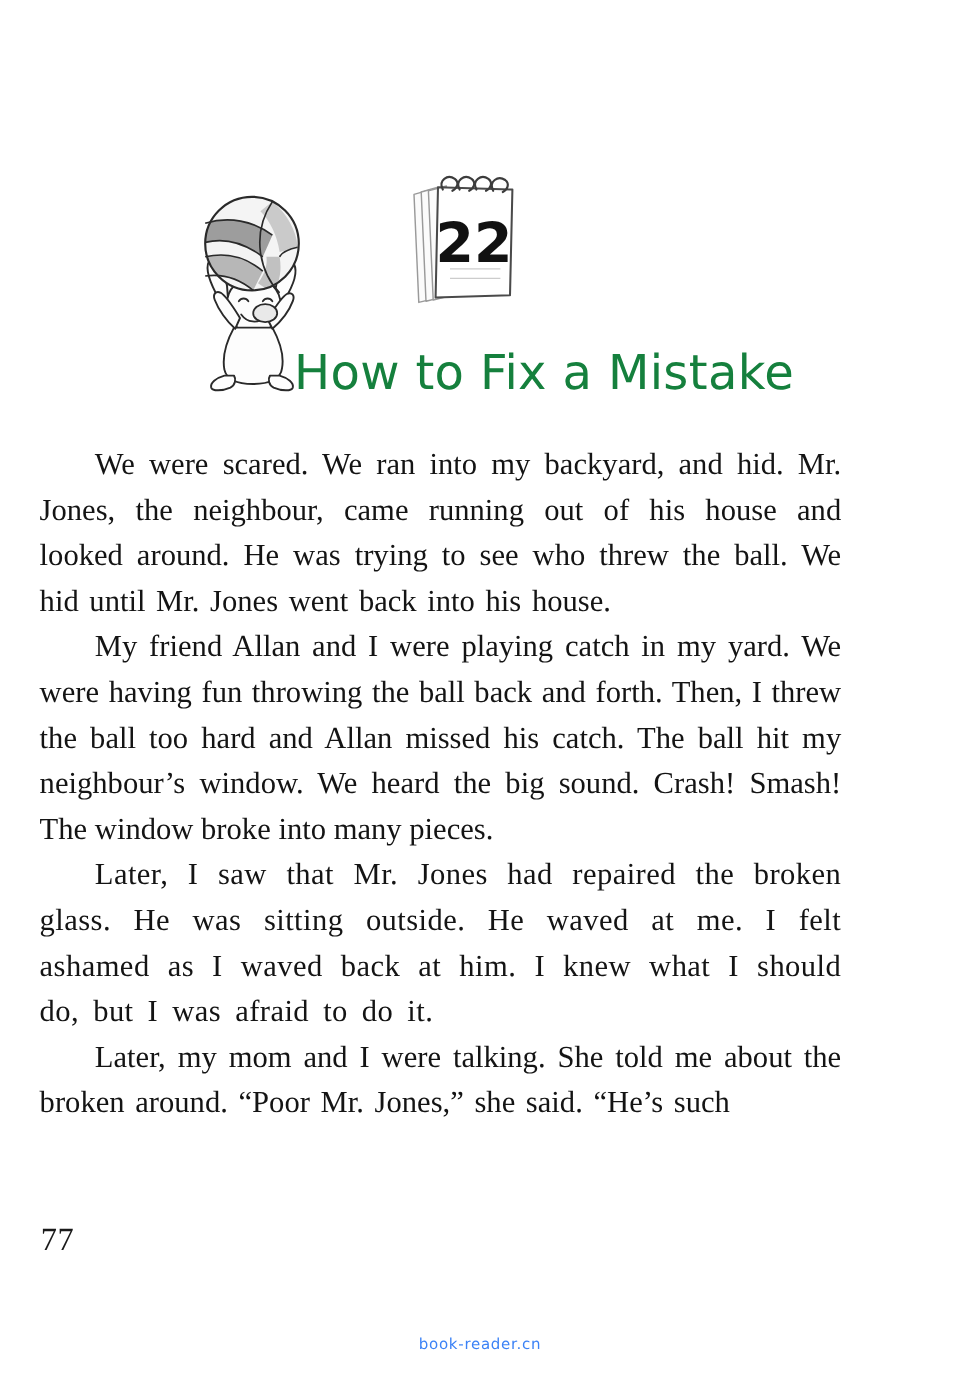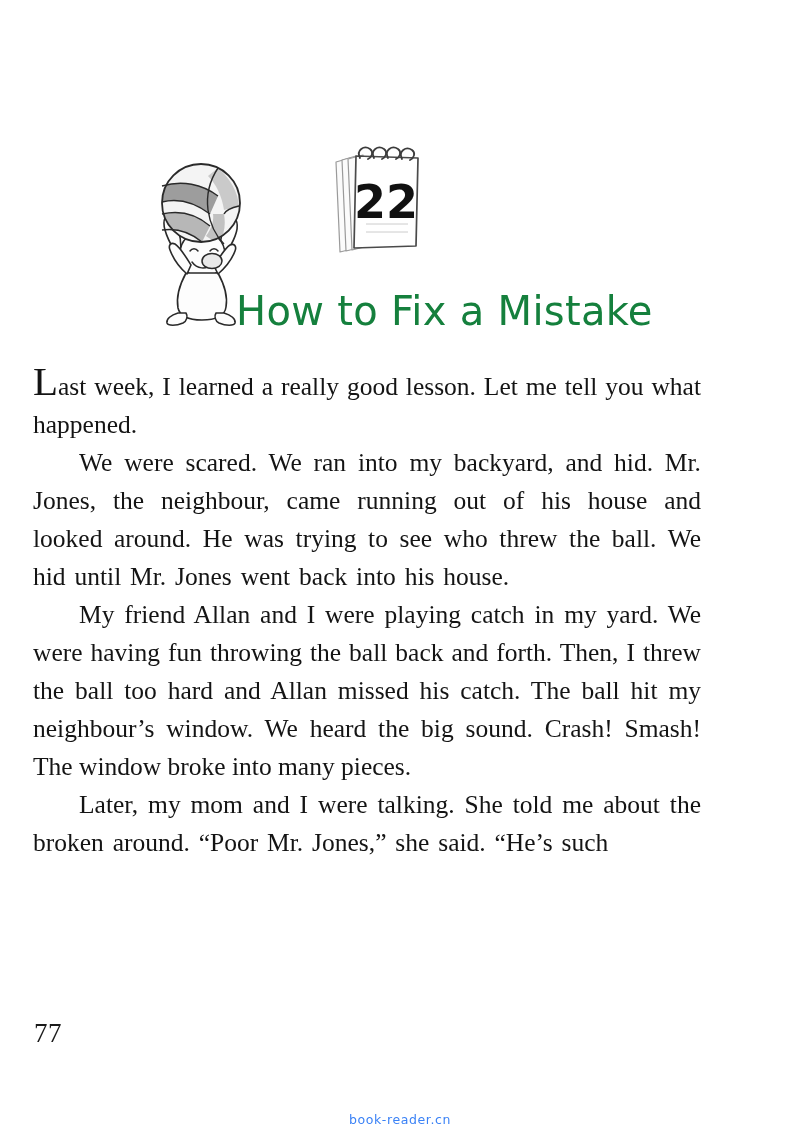--- a/index.html
+++ b/index.html
@@ -15,21 +15,21 @@
     height: 1148px;
     background: #ffffff;
     overflow: hidden;
     font-family: "Liberation Serif", "DejaVu Serif", serif;
     color: #111111;
   }
 
   
   .chapter-opener {
     position: absolute;
-    left: 8px;
+    left: 17px;
     top: 0;
     width: 712px;
     height: 340px;
   }
 
   .mascot {
     position: absolute;
     left: 132px;
     top: 158px;
     width: 120px;
@@ -208,26 +208,26 @@
 
         <text x="70" y="78" text-anchor="middle" font-family="DejaVu Sans, Liberation Sans, sans-serif" font-size="46" font-weight="700" fill="#111111">22</text>
       </svg>
     </div>
 
     <h1 class="chapter-title">How to Fix a Mistake</h1>
   </div>
 
   <div class="body-text">
 
-    <p class="para first"><span class="dropcap">L</span><span>ast week, I learned a really good lesson. Let me tell you what happened.</span></p>
 
     <p class="para indent loose">We were scared. We ran into my backyard, and hid. Mr. Jones, the neighbour, came running out of his house and looked around. He was trying to see who threw the ball. We hid until Mr. Jones went back into his house.</p>
 
     <p class="para indent">My friend Allan and I were playing catch in my yard. We were having fun throwing the ball back and forth. Then, I threw the ball too hard and Allan missed his catch. The ball hit my neighbour’s window. We heard the big sound. Crash! Smash! The window broke into many pieces.</p>
 
+    <p class="para indent looser">Later, I saw that Mr. Jones had repaired the broken glass. He was sitting outside. He waved at me. I felt ashamed as I waved back at him. I knew what I should do, but I was afraid to do it.</p>
 
     <p class="para indent loose">Later, my mom and I were talking. She told me about the broken around. “Poor Mr. Jones,” she said. “He’s such</p>
   </div>
 
   <div class="page-number">77</div>
 
   <div class="watermark">book-reader.cn</div>
 
 </div>
 

